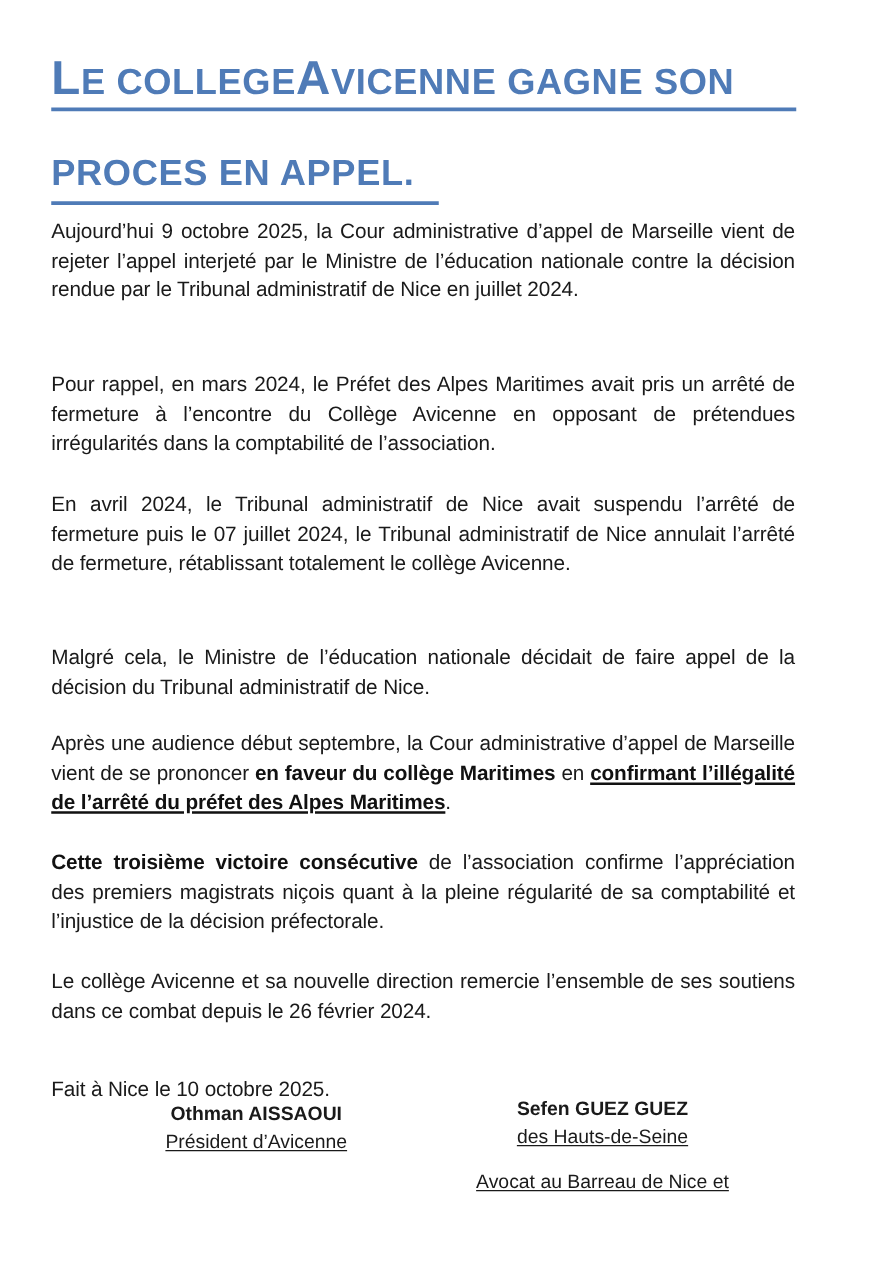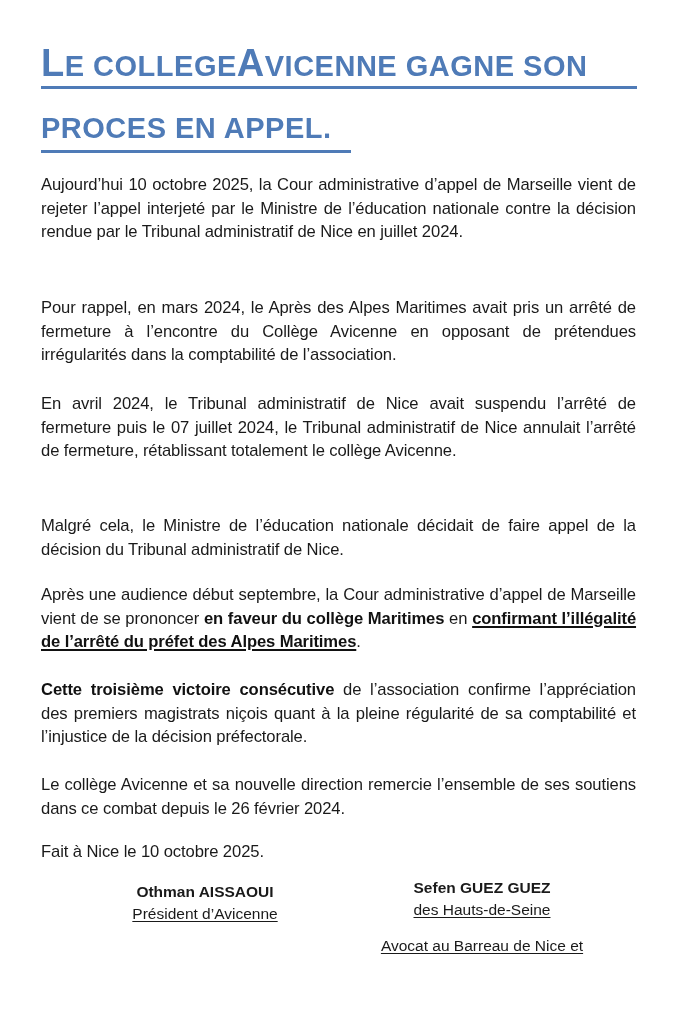--- a/index.html
+++ b/index.html
@@ -10,46 +10,46 @@
            font-family: "Liberation Sans", sans-serif; font-weight: bold; }
   .title-line { position: absolute; left: 0; white-space: nowrap;
                 letter-spacing: 0.5px; }
   .title-line .txt { display: inline-block; }
   .title-line .ul { position: absolute; left: 0; height: 3px; background: #4f7bb7; }
   .big { font-size: 38px; }
   .sm { font-size: 29px; }
   .body-text { position: absolute; left: 41px; width: 595px; font-size: 16.6px;
                line-height: 23.6px; text-align: justify; letter-spacing: -0.1px; }
   .para { position: absolute; left: 0; width: 595px; margin: 0; }
-  .para.last-left { text-align: left; }
+  .para.last-left { text-align: left; margin-top: 20px; }
   b { font-weight: bold; color: #111; }
   .uline { text-decoration: underline; text-decoration-thickness: 1.5px; text-underline-offset: 2px; }
   .sig { position: absolute; text-align: center; font-size: 15.5px; line-height: 22px; }
   .sig .name { font-weight: bold; font-size: 15.5px; }
   .sig .role { text-decoration: underline; text-decoration-thickness: 1.2px; text-underline-offset: 2px; }
 </style>
 </head>
 <body>
 
 <div class="page">
 
   <div class="title">
     <div class="title-line" style="top:42px;">
       <span class="txt big">L</span><span class="txt sm">E COLLEGE </span><span class="txt big">A</span><span class="txt sm">VICENNE GAGNE SON</span>
       <div class="ul" style="top:44px; width:596px;"></div>
     </div>
-    <div class="title-line" style="top:112px;text-align:center;">
+    <div class="title-line" style="top:123px;text-align:center;">
       <span class="txt sm">PROCES EN APPEL.</span>
       <div class="ul" style="top:38px; width:310px;"></div>
     </div>
   </div>
 
   <div class="body-text" style="top:0;">
-    <p class="para" style="top:173px;">Aujourd’hui 10 octobre 2025, la Cour administrative d’appel de Marseille vient de rejeter l’appel interjeté par le Ministre de l’éducation nationale contre la décision rendue par le Tribunal administratif de Nice en juillet 2024.</p>
-    <p class="para" style="top:296px;">Pour rappel, en mars 2024, le Après des Alpes Maritimes avait pris un arrêté de fermeture à l’encontre du Collège Avicenne en opposant de prétendues irrégularités dans la comptabilité de l’association.</p>
+    <p class="para" style="top:173px;">Aujourd’hui 9 octobre 2025, la Cour administrative d’appel de Marseille vient de rejeter l’appel interjeté par le Ministre de l’éducation nationale contre la décision rendue par le Tribunal administratif de Nice en juillet 2024.</p>
+    <p class="para" style="top:296px;">Pour rappel, en mars 2024, le Préfet des Alpes Maritimes avait pris un arrêté de fermeture à l’encontre du Collège Avicenne en opposant de prétendues irrégularités dans la comptabilité de l’association.</p>
     <p class="para" style="top:392px;">En avril 2024, le Tribunal administratif de Nice avait suspendu l’arrêté de fermeture puis le 07 juillet 2024, le Tribunal administratif de Nice annulait l’arrêté de fermeture, rétablissant totalement le collège Avicenne.</p>
     <p class="para" style="top:514px;">Malgré cela, le Ministre de l’éducation nationale décidait de faire appel de la décision du Tribunal administratif de Nice.</p>
     <p class="para" style="top:583px;">
       <span>Après une audience début septembre, la Cour administrative d’appel de Marseille vient de se prononcer </span><b>en faveur du collège Maritimes</b><span> en </span><b class="uline">confirmant l’illégalité de l’arrêté du préfet des Alpes Maritimes</b><span>.</span>
     </p>
     <p class="para" style="top:678px;">
       <b>Cette troisième victoire consécutive</b><span> de l’association confirme l’appréciation des premiers magistrats niçois quant à la pleine régularité de sa comptabilité et l’injustice de la décision préfectorale.</span>
     </p>
     <p class="para" style="top:773px;">Le collège Avicenne et sa nouvelle direction remercie l’ensemble de ses soutiens dans ce combat depuis le 26 février 2024.</p>
     <p class="para last-left" style="top:840px;">Fait à Nice le 10 octobre 2025.</p>

